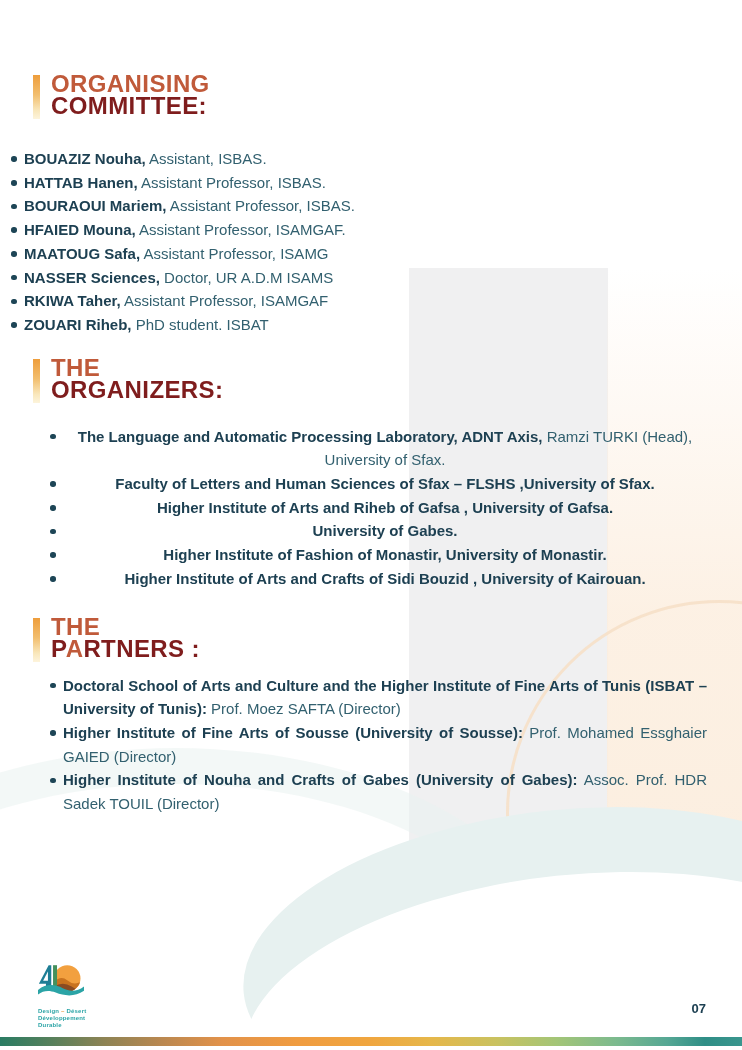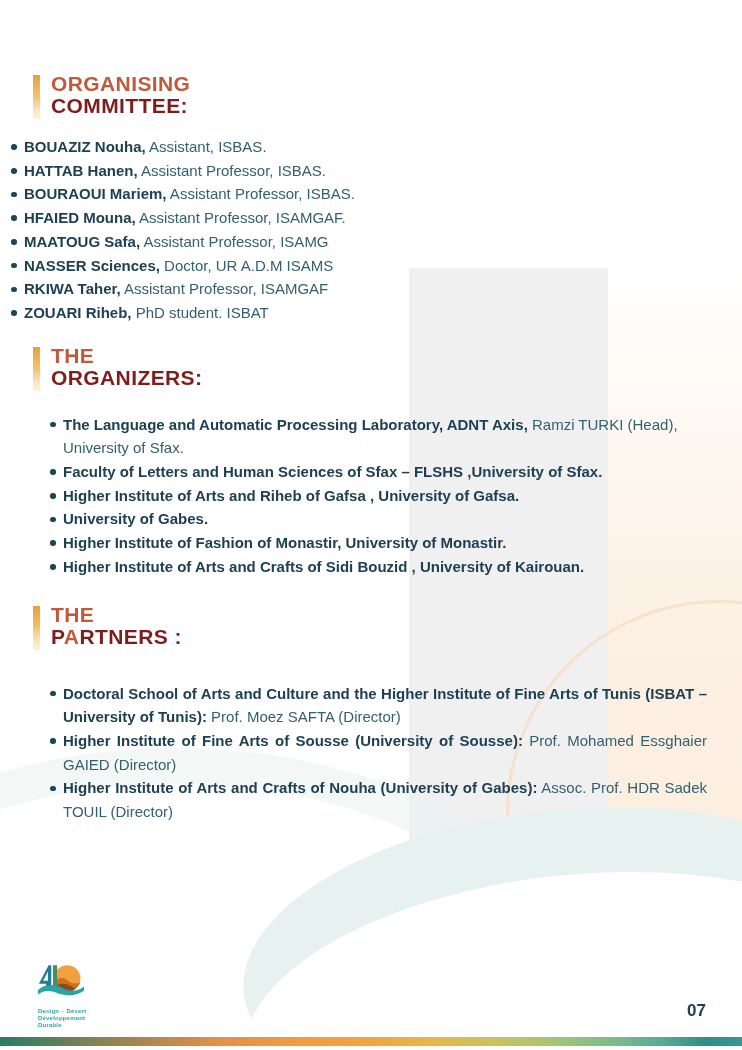--- a/index.html
+++ b/index.html
@@ -39,57 +39,57 @@
 
   
   .content { position:relative; z-index:2; }
 
   .section-head { display:flex; align-items:flex-start; margin:0 35px 0 33px; }
   .head-bar {
     flex:0 0 7px; width:7px; height:44px; margin:2px 11px 0 0;
     background:linear-gradient(180deg,#EE9D3B 0%, #F2BE6E 45%, #F9E7BB 80%, #FDF4DC 100%);
   }
   .head-text {
-    margin:0; font-weight:800; font-size:21px; line-height:22px;
+    margin:0; font-weight:800; font-size:24px; line-height:22px;
     letter-spacing:0.4px; text-transform:uppercase;
   }
   .hl-orange { color:#C05A3A; }
   .hl-green  { color:#7f1d1d; }
 
   .blist {
     list-style:none; margin:0; padding:0 35px 0 50px;
     font-size:15px; line-height:23.7px;
   }
   .blist li { display:flex; }
   .dot { flex:0 0 13px; position:relative; }
   .dot::before {
     content:""; position:absolute; left:0; top:9.3px;
     width:5.5px; height:5.5px; border-radius:50%; background:#1D4556;
   }
   .li-text { flex:1; color:#32606F; }
   .li-text b { color:#1D4052; font-weight:700; }
   .justify .li-text { text-align:justify; }
 
   .sec-committee-head { margin-top:73px; }
-  .list-committee    { margin-top:16px;padding-left:11px; }
+  .list-committee    { margin-top:28px;padding-left:11px; }
   .sec-organizers-head { margin-top:20px; }
-  .list-organizers     { margin-top:22px; }
+  .list-organizers     { margin-top:22px;text-align:center; }
   .sec-partners-head { margin-top:25px; }
-  .list-partners     { margin-top:32px; }
+  .list-partners     { margin-top:12px; }
 
   
   .logo { position:absolute; left:38px; top:961px; width:92px; z-index:2; }
   .logo-caption {
     font-size:6px; line-height:7px; color:#2BA4A6;
     letter-spacing:0.2px; margin-top:1px; font-weight:700;
   }
   .logo-caption .dash { color:#E8953C; }
   .page-num {
     position:absolute; right:36px; top:1001px; z-index:2;
-    font-weight:700; font-size:17px; color:#1D4052;
+    font-weight:700; font-size:13px; color:#1D4052;
   }
   .bottom-bar {
     position:absolute; left:0; right:0; bottom:4px; height:9px; z-index:3;
     background:linear-gradient(90deg,
       #2A7C63 0%, #57805B 7%, #8D8354 14%, #BB8850 22%, #E2924A 30%,
       #F09C40 40%, #F0A63F 50%, #E6B74A 58%, #C9C260 67%, #A3C577 75%,
       #7CBA8E 83%, #55A794 90%, #2F8E86 95%, #3A968E 100%);
   }
 </style>
 </head>
@@ -196,21 +196,21 @@
       <li>
           <span class="dot"></span>
           <span class="li-text"><b>Doctoral School of Arts and Culture and the Higher Institute of Fine Arts of Tunis (ISBAT – University of Tunis):</b><span> Prof. Moez SAFTA (Director)</span></span>
         </li>
       <li>
           <span class="dot"></span>
           <span class="li-text"><b>Higher Institute of Fine Arts of Sousse (University of Sousse):</b><span> Prof. Mohamed Essghaier GAIED (Director)</span></span>
         </li>
       <li>
           <span class="dot"></span>
-          <span class="li-text"><b>Higher Institute of Arts and Crafts of Nouha (University of Gabes):</b><span> Assoc. Prof. HDR Sadek TOUIL (Director)</span></span>
+          <span class="li-text"><b>Higher Institute of Nouha and Crafts of Gabes (University of Gabes):</b><span> Assoc. Prof. HDR Sadek TOUIL (Director)</span></span>
         </li>
     </ul>
   </div>
 
   <div class="logo">
     <svg width="46" height="42" viewBox="0 0 52 40">
       <defs>
         <clipPath id="dclip">
             <circle cx="33" cy="16" r="15"></circle>
           </clipPath>

